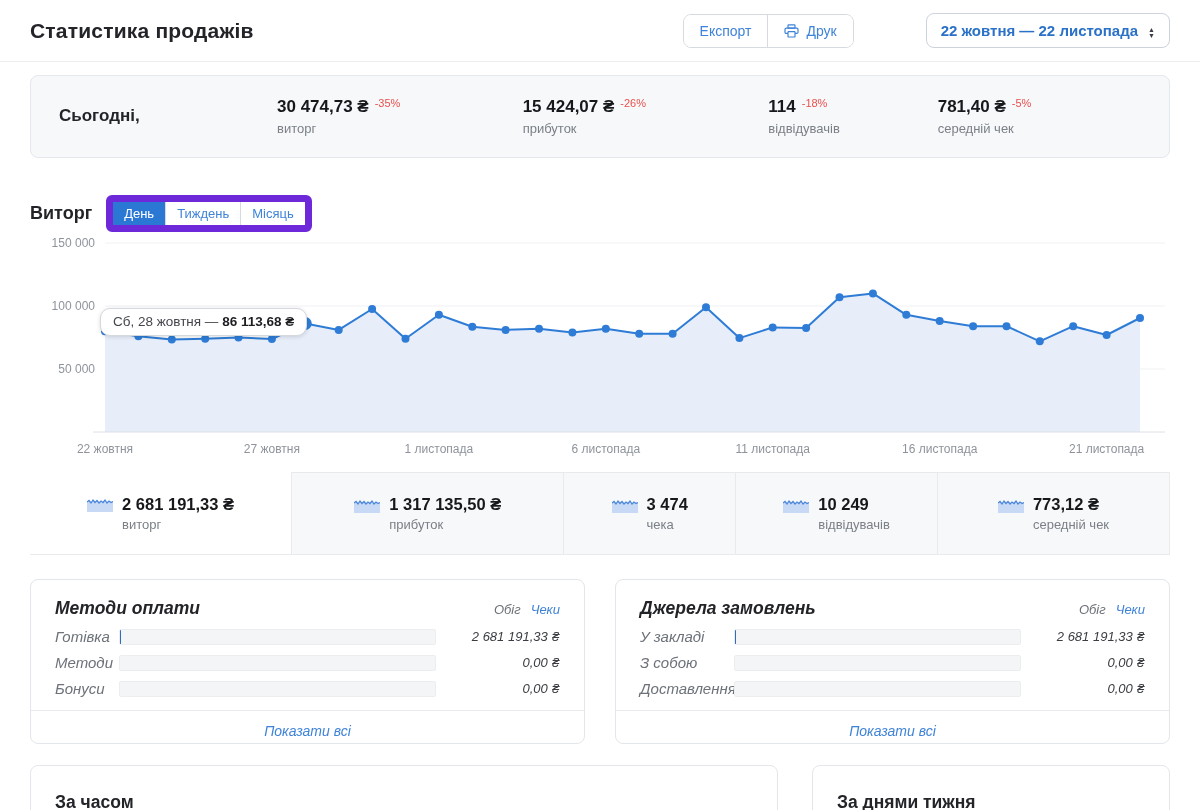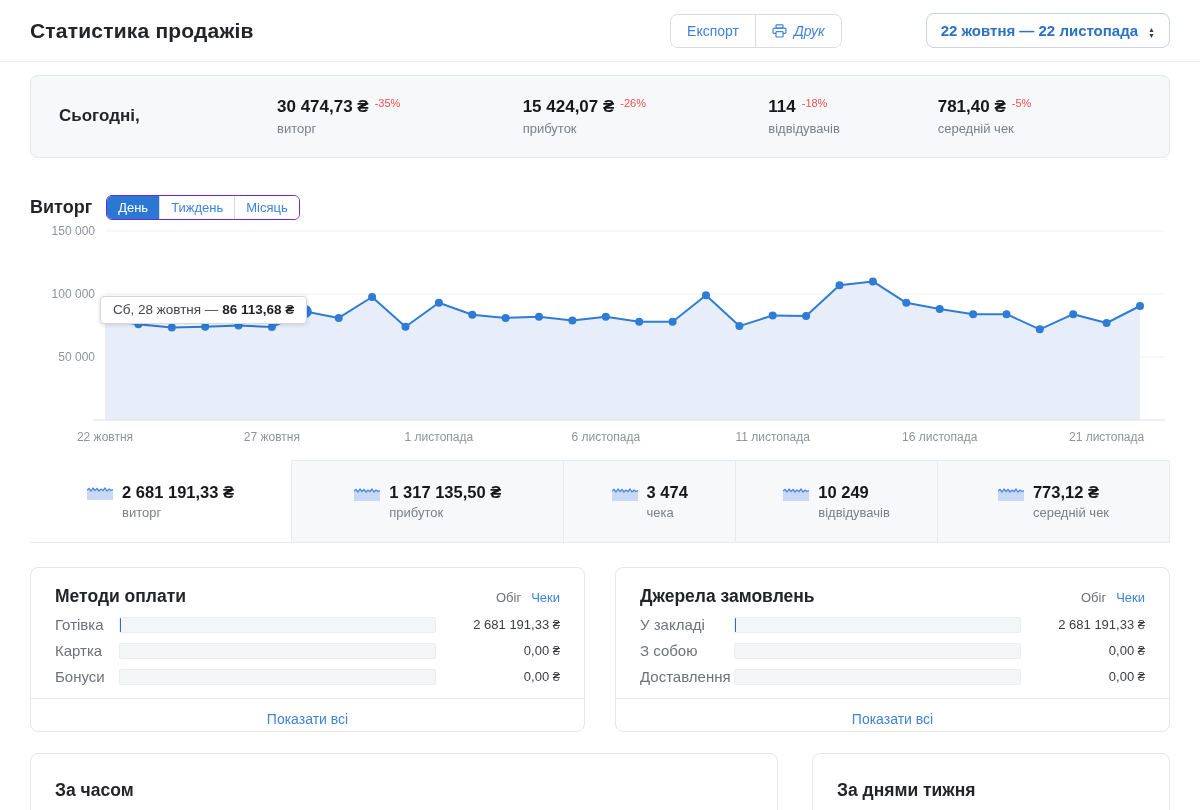--- a/index.html
+++ b/index.html
@@ -8,70 +8,70 @@
   .content { padding:0 30px; }
 
   
   .header { height:62px; display:flex; align-items:center; justify-content:space-between;
     padding:0 30px; border-bottom:1px solid #ededf0; }
   .page-title { font-size:21px; font-weight:bold; letter-spacing:.2px; }
   .header-right { display:flex; align-items:center;gap:47px; }
   .btn-group { display:inline-flex; border:1px solid #d6dbe1; border-radius:8px; overflow:hidden; background:#fff; }
   .btn { padding:8px 16px; font-size:14px; color:#3f83d9; background:#fff; border:none;
     cursor:pointer; display:flex; align-items:center; gap:7px; font-family:inherit; }
-  .btn + .btn { border-left:1px solid #d6dbe1;font-style:italic; }
-  .date-select { margin-left:37px; display:flex; align-items:flex-end; gap:10px;
+  .btn + .btn { border-left:1px solid #d6dbe1; }
+  .date-select { margin-left:25px; display:flex; align-items:flex-end; gap:10px;
     border:1px solid #ccd3db; border-radius:8px; padding:8px 14px; background:#fff; cursor:pointer; }
   .date-select .date-text { font-size:15px; font-weight:bold; color:#2a71c7; }
   .updown { display:flex; flex-direction:column; font-size:7px; line-height:6px; color:#3a3d41; }
 
   
   .today-bar { margin:13px 30px 0; background:#f7f8fa; border:1px solid #e4e7eb; border-radius:8px;
     height:83px; display:flex; align-items:center; padding:0 28px; }
   .today-title { width:218px; font-size:17px; font-weight:bold; line-height:1.35; }
   .today-stats { flex:1; display:flex; }
   .t-stat { flex:1; }
   .t-stat.w14 { flex:1.45; }
   .t-stat.w12 { flex:1.2; }
   .t-value { font-size:17px; font-weight:bold; color:#17181b; }
   .t-delta { font-size:11px; color:#e8504d; position:relative; top:-5px; margin-left:6px; font-weight:normal; }
   .t-label { font-size:13px; color:#7b8087; margin-top:4px; }
 
   
   .rev-head { margin-top:37px; display:flex; align-items:center; gap:14px; }
   .section-title { font-size:18px; font-weight:bold; }
-  .seg { display:inline-flex; border:1px solid #6d28d9; border-radius:6px; overflow:hidden; }
+  .seg { display:inline-flex; border:7px solid #6d28d9; border-radius:6px; overflow:hidden; }
   .seg button { font-family:inherit; font-size:13px; padding:4px 11px; border:none; background:#fff;
     color:#3f83d9; cursor:pointer; }
   .seg button + button { border-left:1px solid #d6dbe1; }
   .seg button.active { background:#2b77d4; color:#fff; }
 
   
   .chart-wrap { position:relative; height:230px; }
   svg text { font-family:"Liberation Sans","DejaVu Sans",sans-serif; }
   .tooltip { position:absolute; left:70px; top:76px; background:#fff; border:1px solid #d5d9de;
-    border-radius:4px; box-shadow:0 1px 4px rgba(0,0,0,.14); padding:5px 12px 6px;
+    border-radius:10px; box-shadow:0 1px 4px rgba(0,0,0,.14); padding:5px 12px 6px;
     font-size:13.5px; color:#43464c; white-space:nowrap;text-align:center; }
   .tooltip b { color:#1c1e21; }
 
   
   .totals { display:flex; margin-top:10px; border-bottom:1px solid #e8eaed; }
   .tot-tab { height:82px; display:flex; align-items:center; justify-content:center;
     background:#f7f8f9; border:1px solid #e8eaed; border-bottom:none; cursor:pointer; }
   .tot-tab + .tot-tab { border-left:none; }
   .tot-tab.active { background:#fff; border:none; border-right:1px solid #e8eaed; }
   .tot-inner .row1 { display:flex; align-items:center; gap:9px; }
   .tot-value { font-size:16.5px; font-weight:bold; color:#17181b; }
   .tot-label { font-size:13px; color:#7b8087; margin-top:3px; margin-left:35px; }
   .f26 { flex:26; } .f27 { flex:27; } .f17 { flex:17; } .f20 { flex:20; } .f23 { flex:23; }
 
   
   .cards { display:flex; gap:30px; margin-top:24px; }
   .card { border:1px solid #e3e6ea; border-radius:8px; background:#fff; }
-  .card.half { flex:1; height:165px; }
+  .card.half { flex:1; height:165px;font-style:italic; }
   .card-pad { padding:18px 24px 0; }
   .card-head { display:flex; align-items:baseline; justify-content:space-between; }
   .card-title { font-size:17.5px; font-weight:bold; }
   .toggle { font-size:13px; }
   .toggle .sel { color:#6b7077; margin-right:10px; }
   .toggle a { color:#3f83d9; text-decoration:none; cursor:pointer; }
   .bar-row { display:flex; align-items:center; margin-top:9px; height:17px; }
   .bar-label { font-size:15px; color:#6d727a; }
   .lw64 .bar-label { width:64px; }
   .lw94 .bar-label { width:94px; }
@@ -277,21 +277,21 @@
           <div class="toggle">
             <span class="sel">Обіг</span><a>Чеки</a>
           </div>
         </div>
         <div class="bar-row">
           <span class="bar-label">Готівка</span>
           <span class="bar-track"><span class="bar-fill" style="width: 100%;"></span></span>
           <span class="bar-value">2 681 191,33 ₴</span>
         </div>
         <div class="bar-row">
-          <span class="bar-label">Картка</span>
+          <span class="bar-label">Методи</span>
           <span class="bar-track"><span class="bar-fill" style="width: 0%; border-right: none;"></span></span>
           <span class="bar-value">0,00 ₴</span>
         </div>
         <div class="bar-row">
           <span class="bar-label">Бонуси</span>
           <span class="bar-track"><span class="bar-fill" style="width: 0%; border-right: none;"></span></span>
           <span class="bar-value">0,00 ₴</span>
         </div>
       </div>
       <div class="card-foot"><a>Показати всі</a></div>

